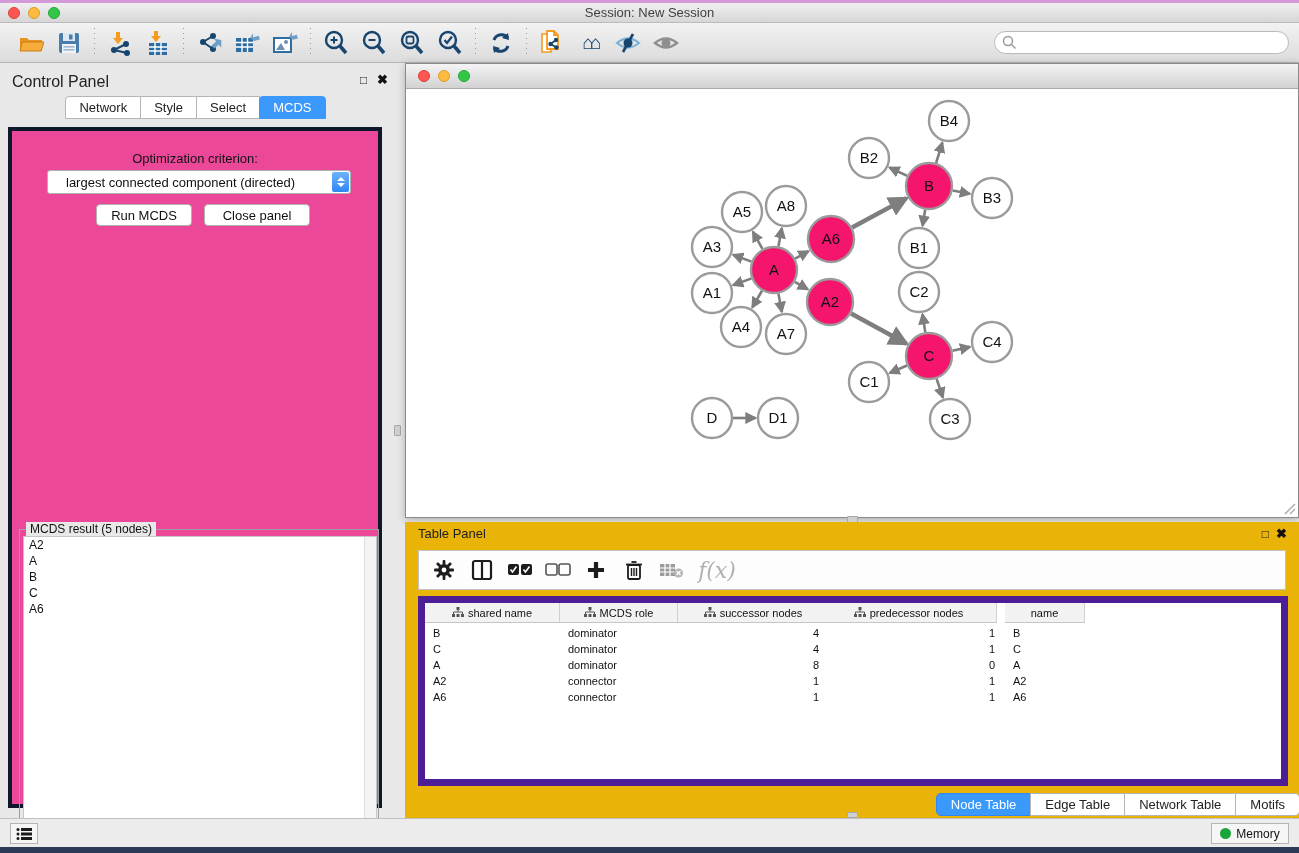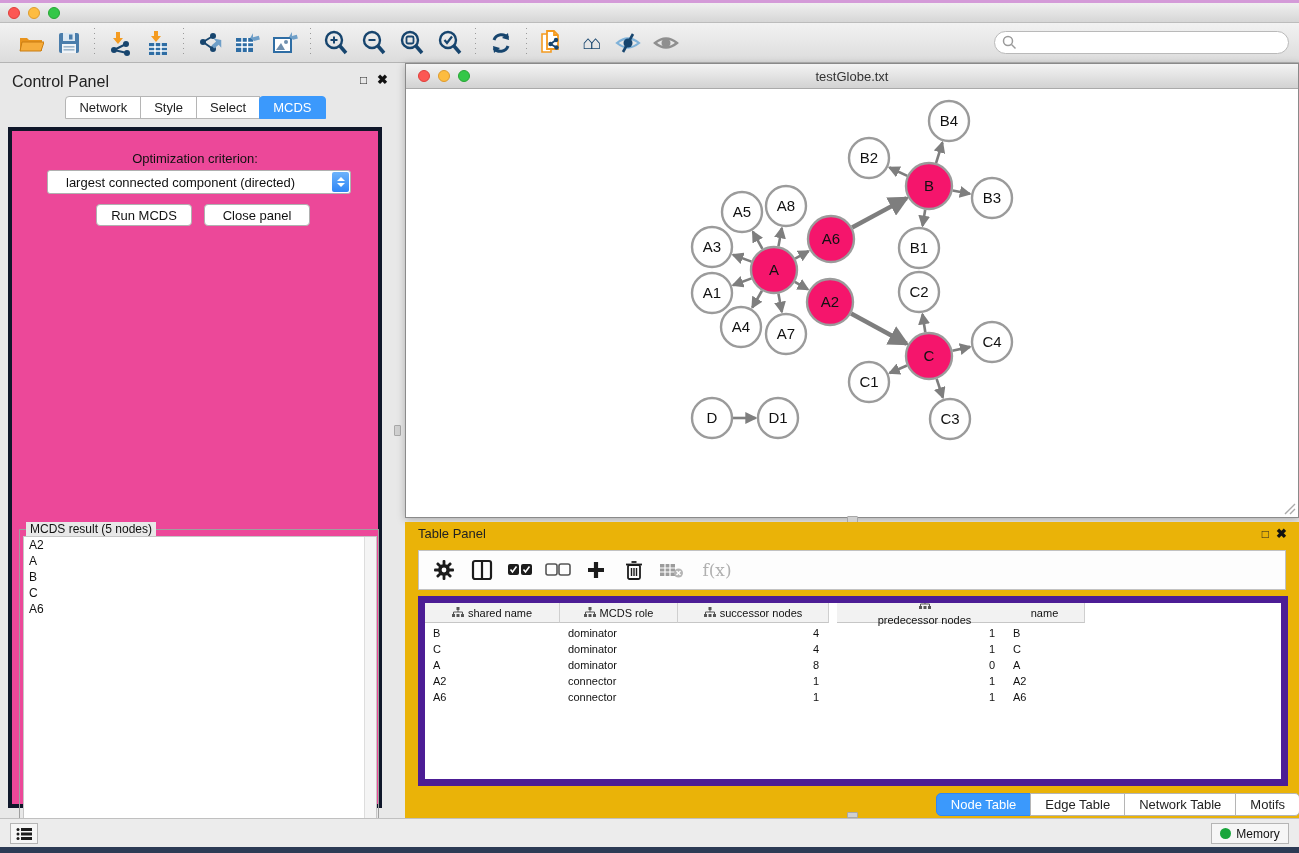--- a/index.html
+++ b/index.html
@@ -81,21 +81,21 @@
   #net-canvas { position:absolute; left:1px; top:25px; width:890px; height:428px; background:#fff; }
   #resize-grip { position:absolute; right:2px; bottom:2px; width:12px; height:12px; }
 
   
   #table-panel { left:405px; top:522px; width:894px; height:296px; background:#eab308; }
   #tp-title { position:absolute; left:13px; top:4px; font-size:13px; color:#222; }
   #tp-toolbar { position:absolute; left:13px; top:28px; width:868px; height:40px;
     background:#fdfdfd; border:1px solid #c2c2c2;
     display:flex; align-items:center; padding-left:8px; gap:4px; }
   .tp-btn { width:34px; height:32px; display:flex; align-items:center; justify-content:center; }
-  .fx-label { font-family:"DejaVu Serif", serif; font-size:17px; color:#b0b0b0; }
+  .fx-label { font-family:"DejaVu Serif", serif; font-style:italic; font-size:22px; color:#b0b0b0; }
   #tp-table { position:absolute; left:13px; top:74px; width:870px; height:190px;
     background:#fff; border:7px solid #4c1d95; overflow:hidden; }
   #tp-header { position:absolute; left:0; top:0; height:20px; width:100%; font-size:11px; color:#111; }
   .th-cell { position:absolute; top:0; height:20px; background:#f2f2f2;
     border-right:1px solid #cfcfcf; border-bottom:1px solid #c6c6c6;
     display:flex; align-items:center; justify-content:center; gap:4px; }
   .tree-icon-svg { flex:none; }
   #tp-rows { position:absolute; left:0; top:22px; width:100%; font-size:11px; color:#111; }
   .td-cell { position:absolute; height:16px; line-height:16px; white-space:nowrap; }
   #tp-tabs { position:absolute; left:0; top:271px; width:100%; display:flex; justify-content:flex-end; }
@@ -122,20 +122,21 @@
 </head>
 <body>
 
 <div id="top-strip" class="abs"></div>
 <div id="titlebar" class="abs">
   <div style="display:flex; margin-left:8px; z-index:1;">
     <div class="traffic t-red"></div>
     <div class="traffic t-yel"></div>
     <div class="traffic t-grn"></div>
   </div>
+  <div class="title">Session: New Session</div>
 </div>
 
 <div id="toolbar" class="abs">
   <div class="tb-btn">
     <svg width="26" height="22">
       <path d="M2 6 L9 6 L11 8 L24 8 L24 19 L2 19 Z" fill="#e8931c"></path>
       <path d="M4 10 L26 10 L23 19 L2 19 Z" fill="#f6ad3c" stroke="#c97d12" stroke-width="1"></path>
     </svg>
   </div>
   <div class="tb-btn">
@@ -305,21 +306,20 @@
 </div>
 <div class="divider-handle" style="left:394px; top:425px;"></div>
 
 <div id="net-window" class="abs">
   <div id="net-titlebar">
     <div style="display:flex; z-index:1;">
       <div class="traffic t-red"></div>
       <div class="traffic t-yel"></div>
       <div class="traffic t-grn"></div>
     </div>
-    <div class="title">testGlobe.txt</div>
   </div>
   <svg id="net-canvas" viewBox="0 0 890 428">
     <defs>
       <marker id="arrow" viewBox="0 0 10 10" refX="8.5" refY="5" markerWidth="4.6" markerHeight="4.6" orient="auto-start-reverse">
         <path d="M0 0 L10 5 L0 10 Z" fill="#7E7E7E"></path>
       </marker>
     </defs>
     <g id="edge-layer">
         <line x1="344.49841075816164" y1="189.34736375100454" x2="326.09523991422344" y2="196.17434648343323" stroke="#7E7E7E" stroke-width="2.6" marker-end="url(#arrow)"></line>
         <line x1="344.49841075816164" y1="172.65263624899546" x2="326.09523991422344" y2="165.82565351656677" stroke="#7E7E7E" stroke-width="2.6" marker-end="url(#arrow)"></line>
@@ -527,21 +527,21 @@
         <div class="th-cell" style="left: 253px; width: 151px;">
           <svg width="12" height="11" class="tree-icon-svg">
             <rect x="4.5" y="0" width="3" height="3" fill="#555"></rect>
             <rect x="0" y="7" width="3" height="3" fill="#555"></rect>
             <rect x="4.5" y="7" width="3" height="3" fill="#555"></rect>
             <rect x="9" y="7" width="3" height="3" fill="#555"></rect>
             <path d="M6 3 L6 5 M1.5 7 L1.5 5 L10.5 5 L10.5 7" stroke="#555" stroke-width="1" fill="none"></path>
           </svg>
           <span>successor nodes</span>
         </div>
-        <div class="th-cell" style="left: 412px; width: 176px; flex-direction: column;">
+        <div class="th-cell" style="left: 396px; width: 176px;">
           <svg width="12" height="11" class="tree-icon-svg">
             <rect x="4.5" y="0" width="3" height="3" fill="#555"></rect>
             <rect x="0" y="7" width="3" height="3" fill="#555"></rect>
             <rect x="4.5" y="7" width="3" height="3" fill="#555"></rect>
             <rect x="9" y="7" width="3" height="3" fill="#555"></rect>
             <path d="M6 3 L6 5 M1.5 7 L1.5 5 L10.5 5 L10.5 7" stroke="#555" stroke-width="1" fill="none"></path>
           </svg>
           <span>predecessor nodes</span>
         </div>
         <div class="th-cell" style="left: 580px; width: 80px;">

